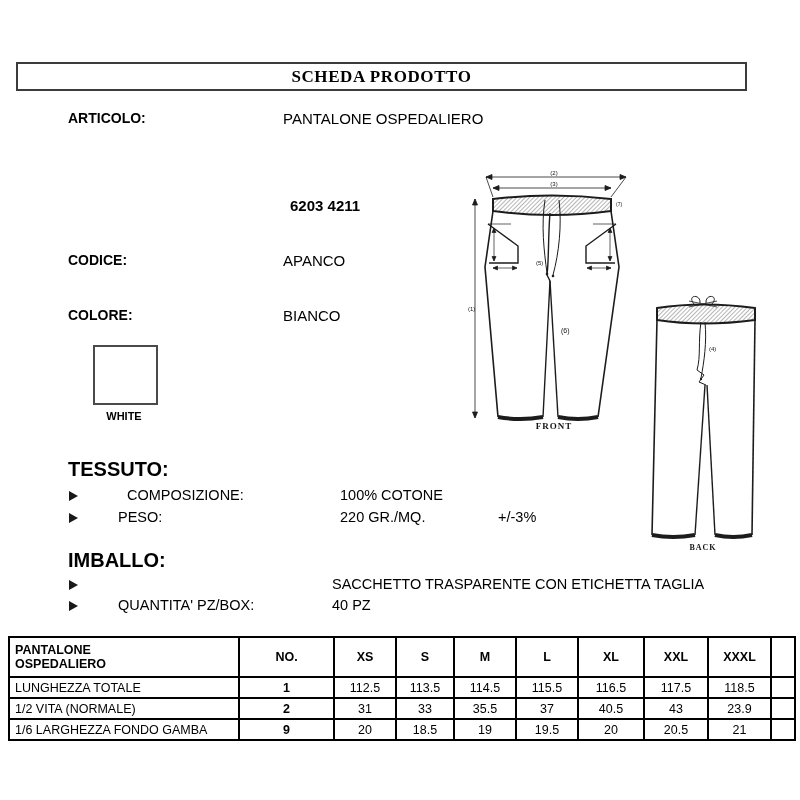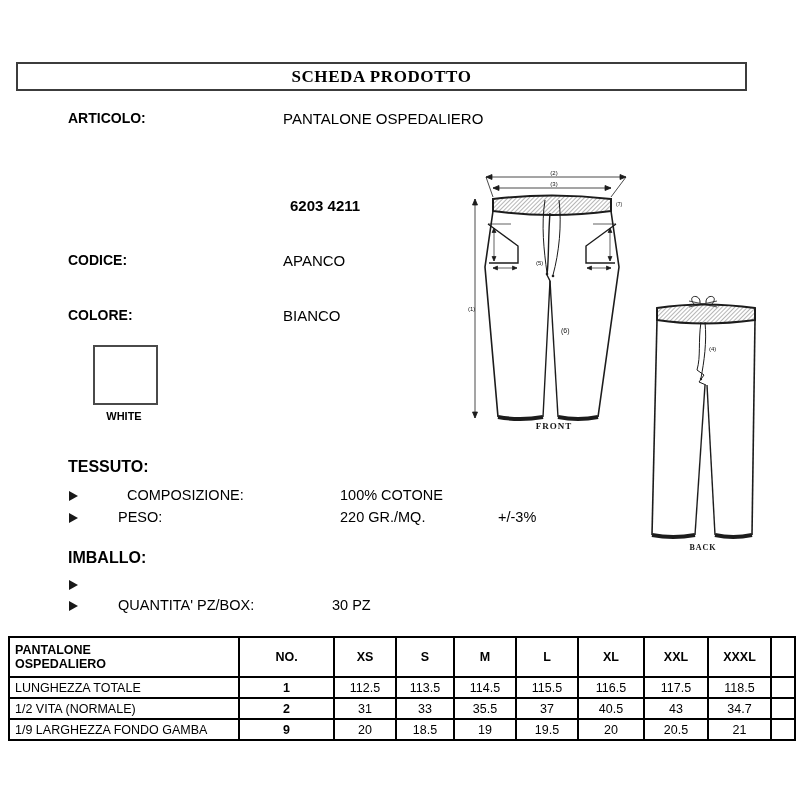--- a/index.html
+++ b/index.html
@@ -7,21 +7,21 @@
         font-family:"Liberation Sans","DejaVu Sans",sans-serif;color:#000;}
   .abs{position:absolute;white-space:nowrap;}
   .title-box{position:absolute;left:16px;top:31px;width:727px;height:25px;border:2px solid #3c3c3c;
              display:flex;align-items:center;justify-content:center;margin-top:31px;}
   .title-text{font-family:"Liberation Serif","DejaVu Serif",serif;font-weight:700;font-size:17px;letter-spacing:.6px;}
   .flabel{font-weight:700;font-size:14px;}
   .fvalue{font-size:15px;}
   .bold{font-weight:700;}
   .swatch{position:absolute;left:93px;top:345px;width:61px;height:56px;border:2px solid #4a4a4a;background:#fff;}
   .swatch-label{position:absolute;left:83px;top:410px;width:82px;text-align:center;font-weight:700;font-size:11px;}
-  .sec-heading{font-weight:700;font-size:16px;}
+  .sec-heading{font-weight:700;font-size:20px;}
   .bullet-icon{position:absolute;width:0;height:0;border-left:9px solid #191919;
                border-top:5px solid transparent;border-bottom:5px solid transparent;}
   .item{font-size:14.5px;}
   table.size-table{position:absolute;left:8px;top:636px;border-collapse:collapse;table-layout:fixed;background:#fff;border-radius:14px;}
   table.size-table th,table.size-table td{border:2px solid #000;font-size:12.5px;padding:0 3px;
        text-align:center;overflow:hidden;}
   table.size-table th{font-weight:700;height:19px;}
   table.size-table td{height:19px;font-weight:400;margin-top:44px;}
   table.size-table .c-name{text-align:left;padding-left:5px;white-space:pre-line;}
   table.size-table td.c-no{font-weight:700;}
@@ -149,23 +149,24 @@
   <span class="bullet-icon" style="left:69px;top:491px"></span>
   <div class="abs item" style="left:127px;top:487px">COMPOSIZIONE:</div>
   <div class="abs item" style="left:340px;top:487px">100% COTONE</div>
   <span class="bullet-icon" style="left:69px;top:513px"></span>
   <div class="abs item" style="left:118px;top:509px">PESO:</div>
   <div class="abs item" style="left:340px;top:509px">220 GR./MQ.</div>
   <div class="abs item" style="left:498px;top:509px">+/-3%</div>
 
   <div class="abs sec-heading" style="left:68px;top:549px">IMBALLO:</div>
   <span class="bullet-icon" style="left:69px;top:580px"></span>
+  <div class="abs item" style="left:332px;top:576px">SACCHETTO TRASPARENTE CON ETICHETTA TAGLIA</div>
   <span class="bullet-icon" style="left:69px;top:601px"></span>
   <div class="abs item" style="left:118px;top:597px">QUANTITA' PZ/BOX:</div>
-  <div class="abs item" style="left:332px;top:597px">30 PZ</div>
+  <div class="abs item" style="left:332px;top:597px">40 PZ</div>
 
   <table class="size-table">
     <colgroup>
         <col style="width: 230px;">
         <col style="width: 95px;">
         <col style="width: 62px;">
         <col style="width: 58px;">
         <col style="width: 62px;">
         <col style="width: 62px;">
         <col style="width: 66px;">
@@ -203,25 +204,25 @@
         </tr>
         <tr>
           <td class="c-name">1/2 VITA (NORMALE)</td>
           <td class="c-no">2</td>
           <td>31</td>
           <td>33</td>
           <td>35.5</td>
           <td>37</td>
           <td>40.5</td>
           <td>43</td>
-          <td>34.7</td>
+          <td>23.9</td>
           <td></td>
         </tr>
         <tr>
-          <td class="c-name">1/9 LARGHEZZA FONDO GAMBA</td>
+          <td class="c-name">1/6 LARGHEZZA FONDO GAMBA</td>
           <td class="c-no">9</td>
           <td>20</td>
           <td>18.5</td>
           <td>19</td>
           <td>19.5</td>
           <td>20</td>
           <td>20.5</td>
           <td>21</td>
           <td></td>
         </tr>

